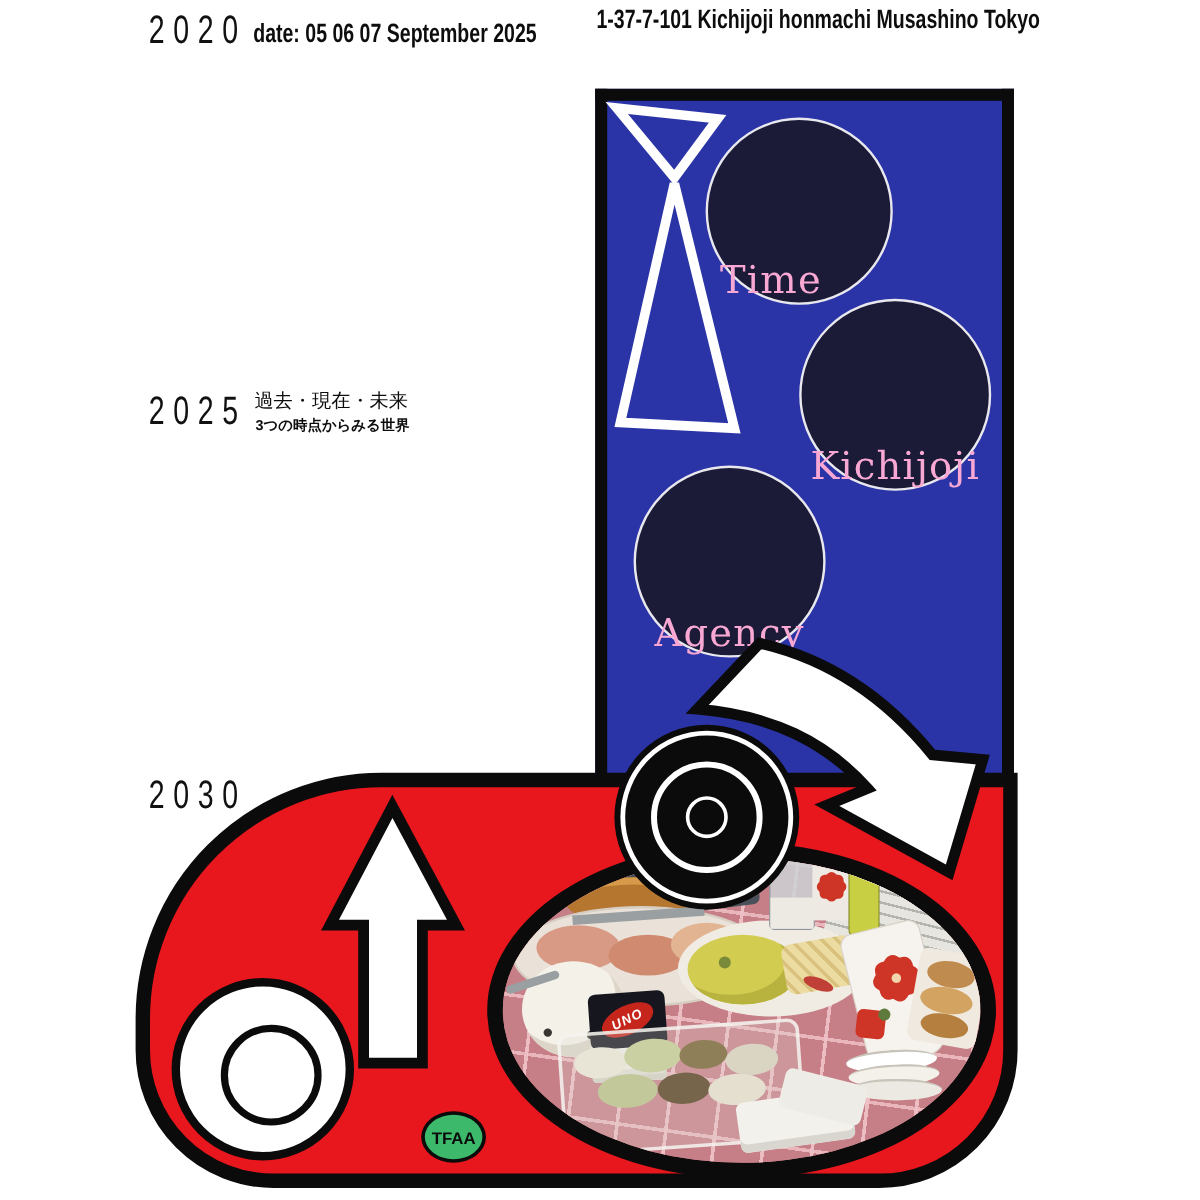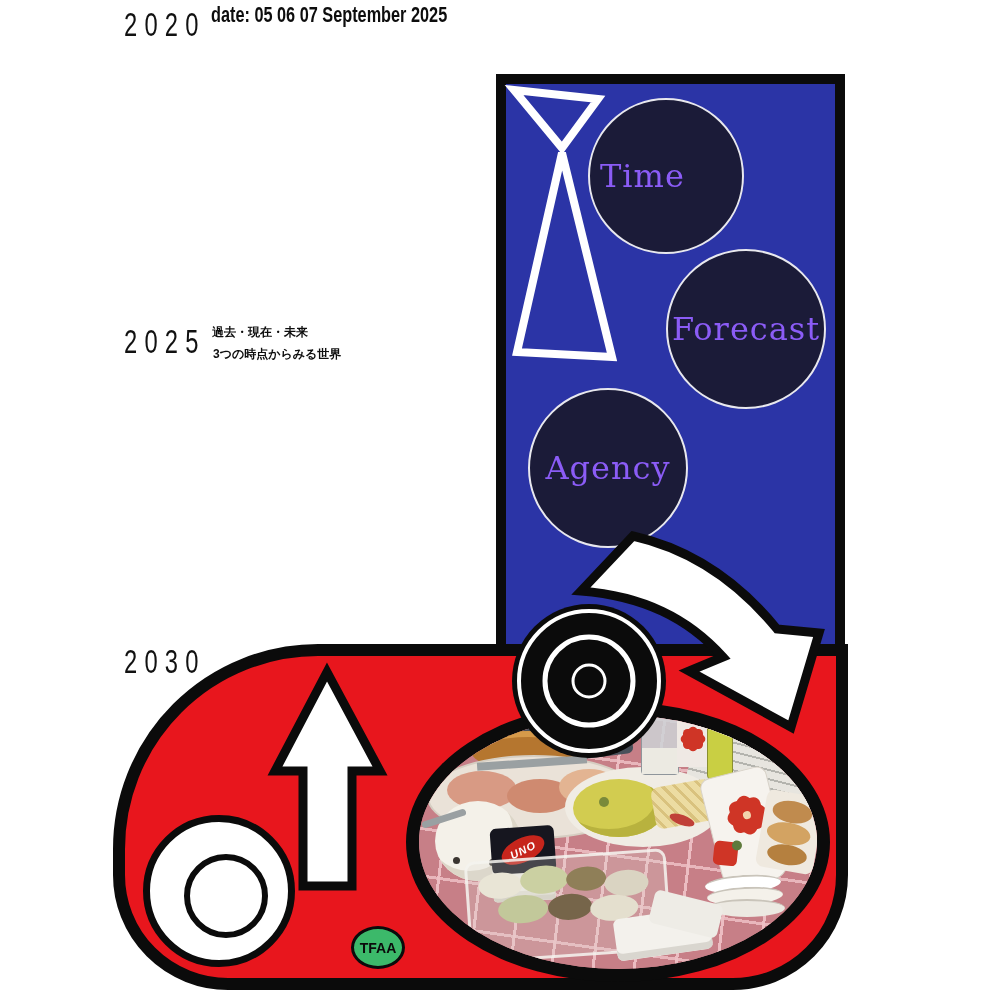--- a/index.html
+++ b/index.html
@@ -3,29 +3,29 @@
 <meta charset="utf-8">
 <style>
   html,body{margin:0;padding:0;}
   body{width:1000px;height:1000px;position:relative;background:#ffffff;
        font-family:"Liberation Sans",sans-serif;overflow:hidden;}
   .abs{position:absolute;}
   .cond{display:inline-block;transform:scaleX(0.74);transform-origin:0 0;white-space:nowrap;}
   .year{font-size:33px;font-weight:400;letter-spacing:10px;color:#111;
         transform:scaleX(0.72);transform-origin:0 0;white-space:nowrap;}
   .info{font-size:22px;font-weight:700;color:#0d0d0d;line-height:29px;}
-  .jp1{font-size:12px;font-weight:700;color:#0d0d0d;white-space:nowrap;}
+  .jp1{font-size:16px;font-weight:400;color:#0d0d0d;white-space:nowrap;}
   .jp2{font-size:12px;font-weight:700;color:#0d0d0d;white-space:nowrap;}
 
   
   .blue-panel{left:496px;top:74px;width:349px;height:586px;box-sizing:border-box;
               background:#2b34a6;border:10px solid #0b0b0b;border-bottom:none;}
   .circle{border-radius:50%;background:#1b1b38;border:2px solid #e8e8ee;
-          display:flex;align-items:center;justify-content:center;
-          color:#8b5cf6;font-family:"DejaVu Serif","Liberation Serif",serif;
+          display:flex;align-items:flex-end;justify-content:center;
+          color:#f9a8d4;font-family:"DejaVu Serif","Liberation Serif",serif;
           font-size:32px;letter-spacing:1px;}
   .c-time{left:588px;top:98px;width:156px;height:156px;justify-content:flex-start;padding-left:10px;box-sizing:border-box;}
   .c-forecast{left:666px;top:249px;width:156px;height:156px;}
   .c-agency{left:528px;top:388px;width:156px;height:156px;}
 
   
   .red-shape{left:113px;top:644px;width:735px;height:346px;box-sizing:border-box;
              background:#e8161d;border:12px solid #0b0b0b;
              border-radius:205px 0 115px 115px;}
 
@@ -55,45 +55,46 @@
   .fries{background:repeating-linear-gradient(55deg,#ecdca2 0 6px,#d9c27e 6px 9px);}
 
   svg{position:absolute;left:0;top:0;pointer-events:none;}
   .z2{z-index:2}.z3{z-index:3}.z4{z-index:4}.z5{z-index:5}.z6{z-index:6}.z7{z-index:7}.z8{z-index:8}
 </style>
 </head>
 <body>
 
 <div class="abs year" style="left:124px;top:6px;">2020</div>
 
-<div class="abs" style="left:211px;top:0;">
+<div class="abs" style="left:211px;top:13px;">
   <div class="info"><span class="cond">date: 05 06 07 September 2025</span></div>
 </div>
 
 <div class="abs" style="left:497px;top:1px;">
+  <div class="info"><span class="cond">1-37-7-101 Kichijoji honmachi Musashino Tokyo</span></div>
 </div>
 
 <div class="abs year" style="left:124px;top:323px;">2025</div>
 <div class="abs jp1" style="left:212px;top:324px;">過去・現在・未来</div>
 <div class="abs jp2" style="left:213px;top:346px;">3つの時点からみる世界</div>
 
 <div class="abs year" style="left:124px;top:643px;">2030</div>
 
 <div class="abs blue-panel z2"></div>
 
 <svg class="z2" width="1000" height="1000" viewBox="0 0 1000 1000">
   <polygon points="514,90 598,99 562,148" fill="none" stroke="#ffffff" stroke-width="8" stroke-linejoin="miter"></polygon>
   <polygon points="562,153 517,352 612,357" fill="none" stroke="#ffffff" stroke-width="8" stroke-linejoin="miter"></polygon>
 </svg>
 
 <div class="abs circle c-time z3">
   <span>Time</span>
 </div>
 <div class="abs circle c-forecast z3">
-  <span>Forecast</span>
+  <span>Kichijoji</span>
 </div>
 <div class="abs circle c-agency z3">
   <span>Agency</span>
 </div>
 
 <div class="abs red-shape z4"></div>
 
 <div class="abs photo z5">
   <div class="photo-inner">
     <div class="abs" style="left:82px;top:-6px;width:130px;height:52px;background:#49505a;border-radius:6px;transform:rotate(-7deg);"></div>

